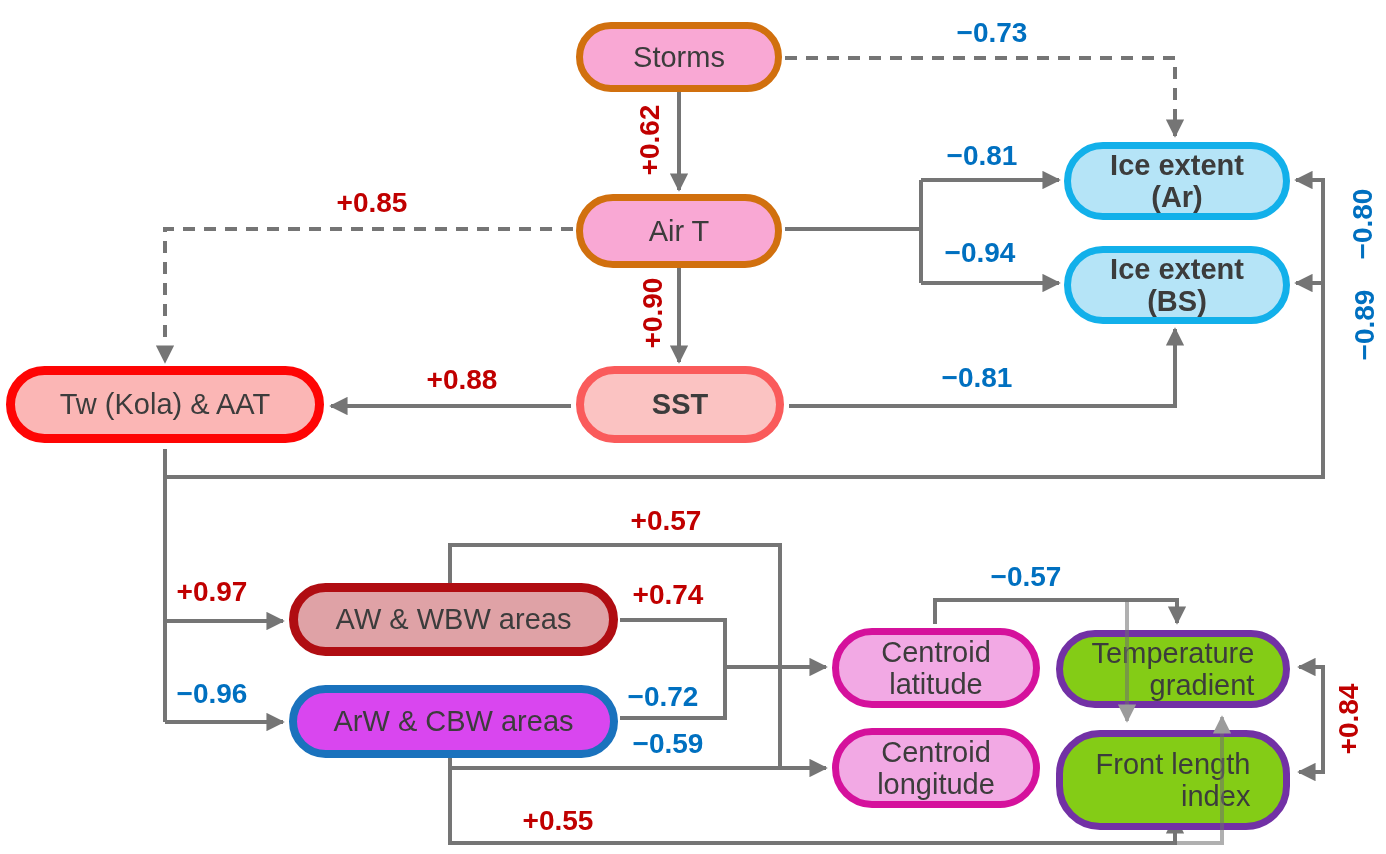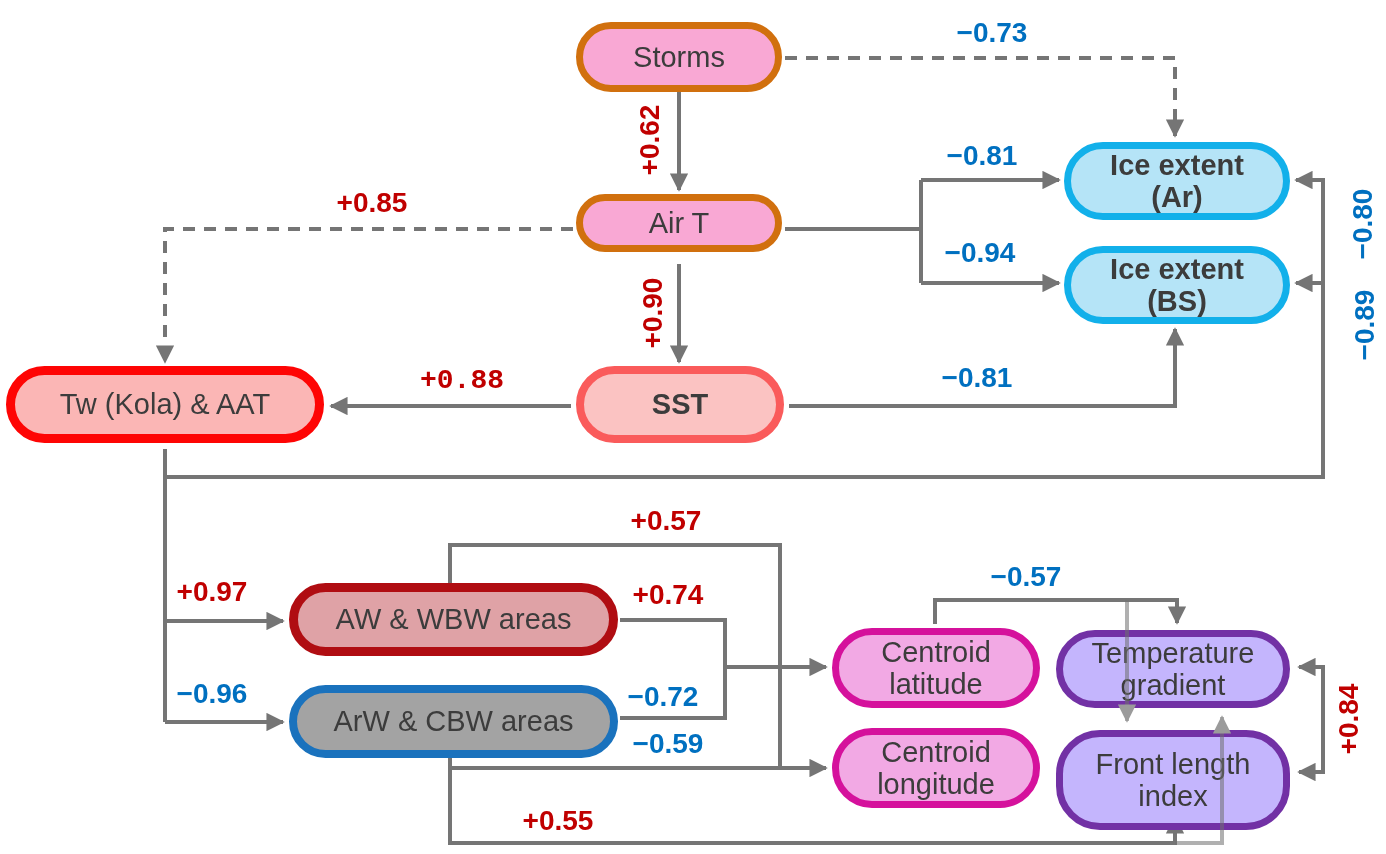--- a/index.html
+++ b/index.html
@@ -7,23 +7,23 @@
          font-family:"Liberation Sans", sans-serif;overflow:hidden;}
   #stage svg{position:absolute;left:0;top:0;}
   .node{position:absolute;display:flex;align-items:center;justify-content:center;
         text-align:center;border-radius:44px;color:#3c3c3c;font-size:29px;
         line-height:1.12;white-space:pre-line;box-sizing:border-box;}
   .n-tan {background:#f9a8d4;border:7px solid #d1700e;}
   .n-ice {background:#b5e4f7;border:7px solid #12b0ea;font-weight:bold;}
   .n-sst {background:#fbc3c2;border:8px solid #fa5b5b;font-weight:bold;}
   .n-tw  {background:#fbb6b5;border:9px solid #fe0504;}
   .n-aw  {background:#dfa2a6;border:9px solid #b00d12;}
-  .n-arw {background:#a3a3a3;border:8px solid #1a72bd;}
+  .n-arw {background:#d946ef;border:8px solid #1a72bd;}
   .n-cen {background:#f2a9e4;border:7px solid #d5119c;}
-  .n-pur {background:#c4b5fd;border:7px solid #7231a5;}
+  .n-pur {background:#84cc16;border:7px solid #7231a5;text-align:right;}
   .elab{position:absolute;font-weight:bold;font-size:28px;white-space:nowrap;
         transform:translate(-50%,-50%);}
   .elab.rot{transform:translate(-50%,-50%) rotate(-90deg);}
   .pos{color:#c00000;}
   .neg{color:#0070c0;}
 </style>
 </head>
 <body>
 
 <div id="stage">
@@ -57,21 +57,21 @@
       <path d="M725,667 H826" marker-end="url(#ah)"></path>
       <path d="M450,756 V768 H826" marker-end="url(#ah)"></path>
       <path d="M450,768 V843 H1175 V817" marker-end="url(#ah)"></path>
       <path d="M935,624 V600 H1177 V623" marker-end="url(#ah)"></path>
       <path d="M1323,772 V667 H1299" marker-end="url(#ah)"></path>
       <path d="M1323,667 V772 H1299" marker-end="url(#ah)"></path>
     </g>
   </svg>
 
   <div class="node n-tan" style="left:576px;top:22px;width:206px;height:70px;">Storms</div>
-  <div class="node n-tan" style="left:576px;top:194px;width:206px;height:58px;">Air T</div>
+  <div class="node n-tan" style="left:576px;top:194px;width:206px;height:74px;">Air T</div>
   <div class="node n-ice" style="left:1064px;top:142px;width:226px;height:78px;">Ice extent
 (Ar)</div>
   <div class="node n-ice" style="left:1064px;top:246px;width:226px;height:78px;">Ice extent
 (BS)</div>
   <div class="node n-sst" style="left:576px;top:366px;width:208px;height:77px;">SST</div>
   <div class="node n-tw" style="left:6px;top:366px;width:318px;height:77px;">Tw (Kola) &amp; AAT</div>
   <div class="node n-aw" style="left:289px;top:583px;width:329px;height:73px;">AW &amp; WBW areas</div>
   <div class="node n-arw" style="left:289px;top:685px;width:329px;height:73px;">ArW &amp; CBW areas</div>
   <div class="node n-cen" style="left:832px;top:628px;width:208px;height:80px;">Centroid
 latitude</div>
@@ -88,21 +88,21 @@
       <path d="M1175,843 H1222 V717" marker-end="url(#ahl)"></path>
     </g>
   </svg>
 
   <div class="elab pos rot" style="left:650px;top:140px;">+0.62</div>
   <div class="elab neg" style="left:992px;top:33px;">−0.73</div>
   <div class="elab pos" style="left:372px;top:203px;">+0.85</div>
   <div class="elab neg" style="left:982px;top:156px;">−0.81</div>
   <div class="elab neg" style="left:980px;top:253px;">−0.94</div>
   <div class="elab pos rot" style="left:653px;top:313px;">+0.90</div>
-  <div class="elab pos" style="left:462px;top:380px;font-family:Liberation Mono, monospace;">+0.88</div>
+  <div class="elab pos" style="left:462px;top:380px;">+0.88</div>
   <div class="elab neg" style="left:977px;top:378px;">−0.81</div>
   <div class="elab neg rot" style="left:1363px;top:224px;">−0.80</div>
   <div class="elab neg rot" style="left:1365px;top:325px;">−0.89</div>
   <div class="elab pos" style="left:212px;top:592px;">+0.97</div>
   <div class="elab neg" style="left:212px;top:694px;">−0.96</div>
   <div class="elab pos" style="left:666px;top:521px;">+0.57</div>
   <div class="elab pos" style="left:668px;top:595px;">+0.74</div>
   <div class="elab neg" style="left:663px;top:697px;">−0.72</div>
   <div class="elab neg" style="left:668px;top:744px;">−0.59</div>
   <div class="elab pos" style="left:558px;top:821px;">+0.55</div>

